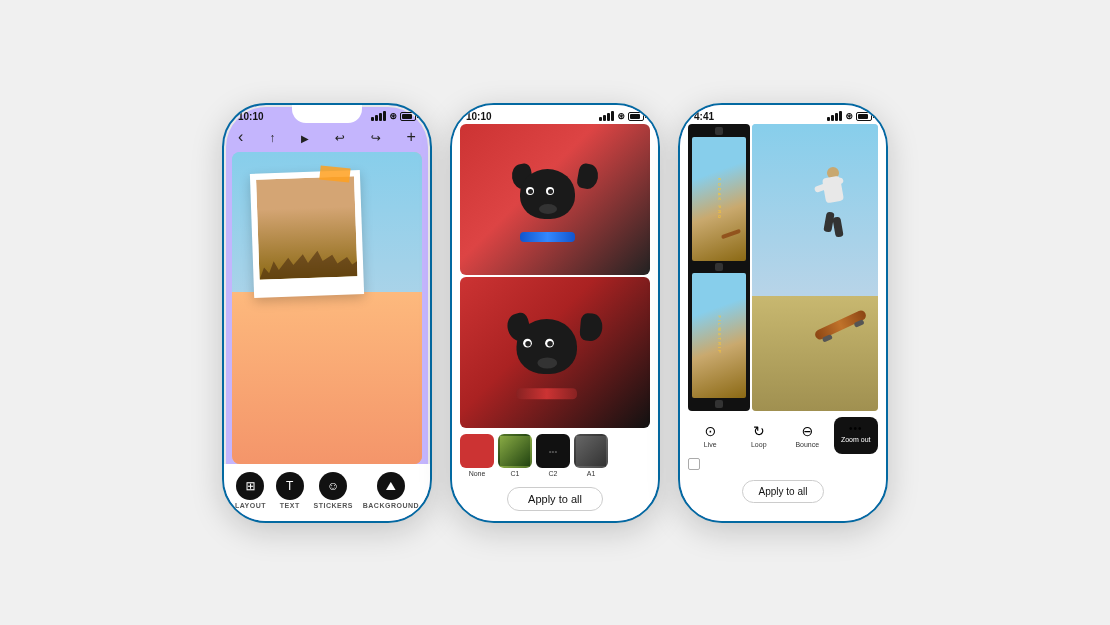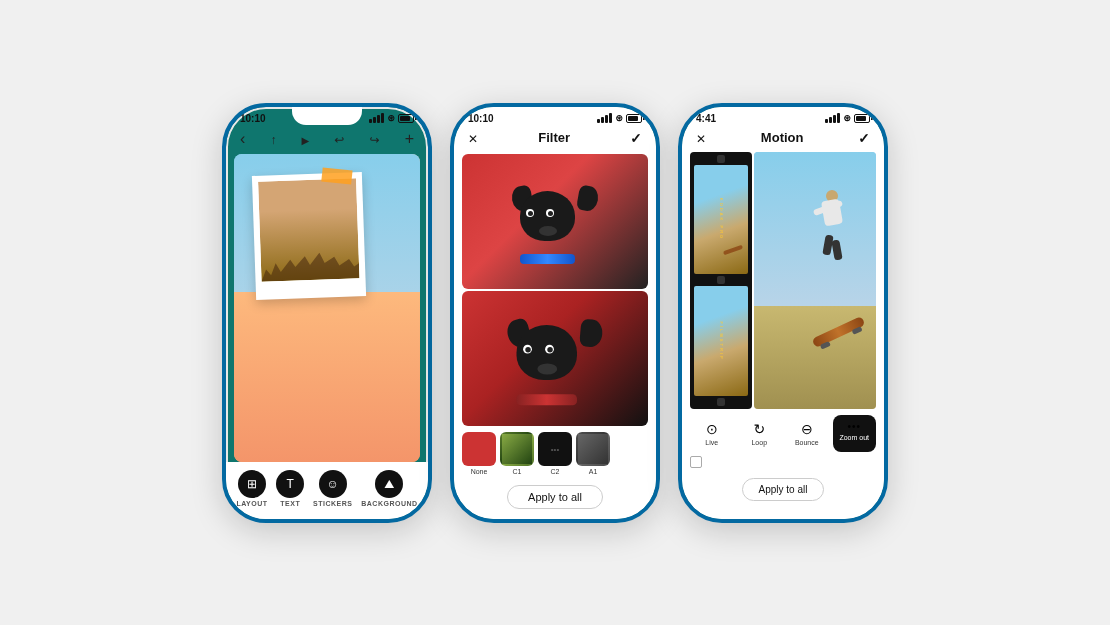--- a/index.html
+++ b/index.html
@@ -10,23 +10,23 @@
       display: flex;
       align-items: center;
       justify-content: center;
       gap: 18px;
       font-family: -apple-system, BlinkMacSystemFont, 'Helvetica Neue', sans-serif;
       overflow: hidden;
     }
 
     
     .phone {
-      background: #0f766e;
+      background: #c4b5fd;
       border-radius: 44px;
-      border: 4px solid #0369a1;
+      border: 2px solid #0369a1;
       box-shadow: 0 8px 32px rgba(0,0,0,0.18), inset 0 0 0 2px #e8e8e8;
       position: relative;
       overflow: hidden;
     }
     .phone-1 { width: 210px; height: 420px; }
     .phone-2 { width: 210px; height: 420px; }
     .phone-3 { width: 210px; height: 420px; }
 
     
     .notch {
@@ -560,25 +560,20 @@
           <span style="height:8px"></span>
           <span style="height:10px"></span>
         </div>
         <span class="wifi-icon">⊛</span>
         <div class="battery-icon">
           <div class="battery-fill"></div>
         </div>
       </div>
     </div>
 
-    <div class="header-2">
-      <span class="header-icon icon-x"></span>
-      <span class="header-2-title">Filter</span>
-      <span class="header-icon icon-check"></span>
-    </div>
 
     <div class="filter-images">
       <div class="filter-img dog-img-top">
 
         <div class="dog-face">
           <div class="dog-ear-l"></div>
           <div class="dog-ear-r"></div>
           <div class="dog-head">
             <div class="dog-eyes">
               <div class="dog-eye">
@@ -654,25 +649,20 @@
           <span style="height:8px"></span>
           <span style="height:10px"></span>
         </div>
         <span class="wifi-icon">⊛</span>
         <div class="battery-icon">
           <div class="battery-fill"></div>
         </div>
       </div>
     </div>
 
-    <div class="header-3">
-      <span class="header-icon icon-x"></span>
-      <span class="header-3-title">Motion</span>
-      <span class="header-icon icon-check"></span>
-    </div>
 
     <div class="motion-images">
 
       <div class="film-strip-left">
         <div class="film-hole"></div>
         <div class="film-frame">
           <div class="film-text-vert">KODAK PRO</div>
 
           <div style="position:absolute;bottom:20%;right:10%;width:20px;height:4px;background:rgba(139,69,19,0.8);border-radius:2px;transform:rotate(-20deg)"></div>
         </div>

